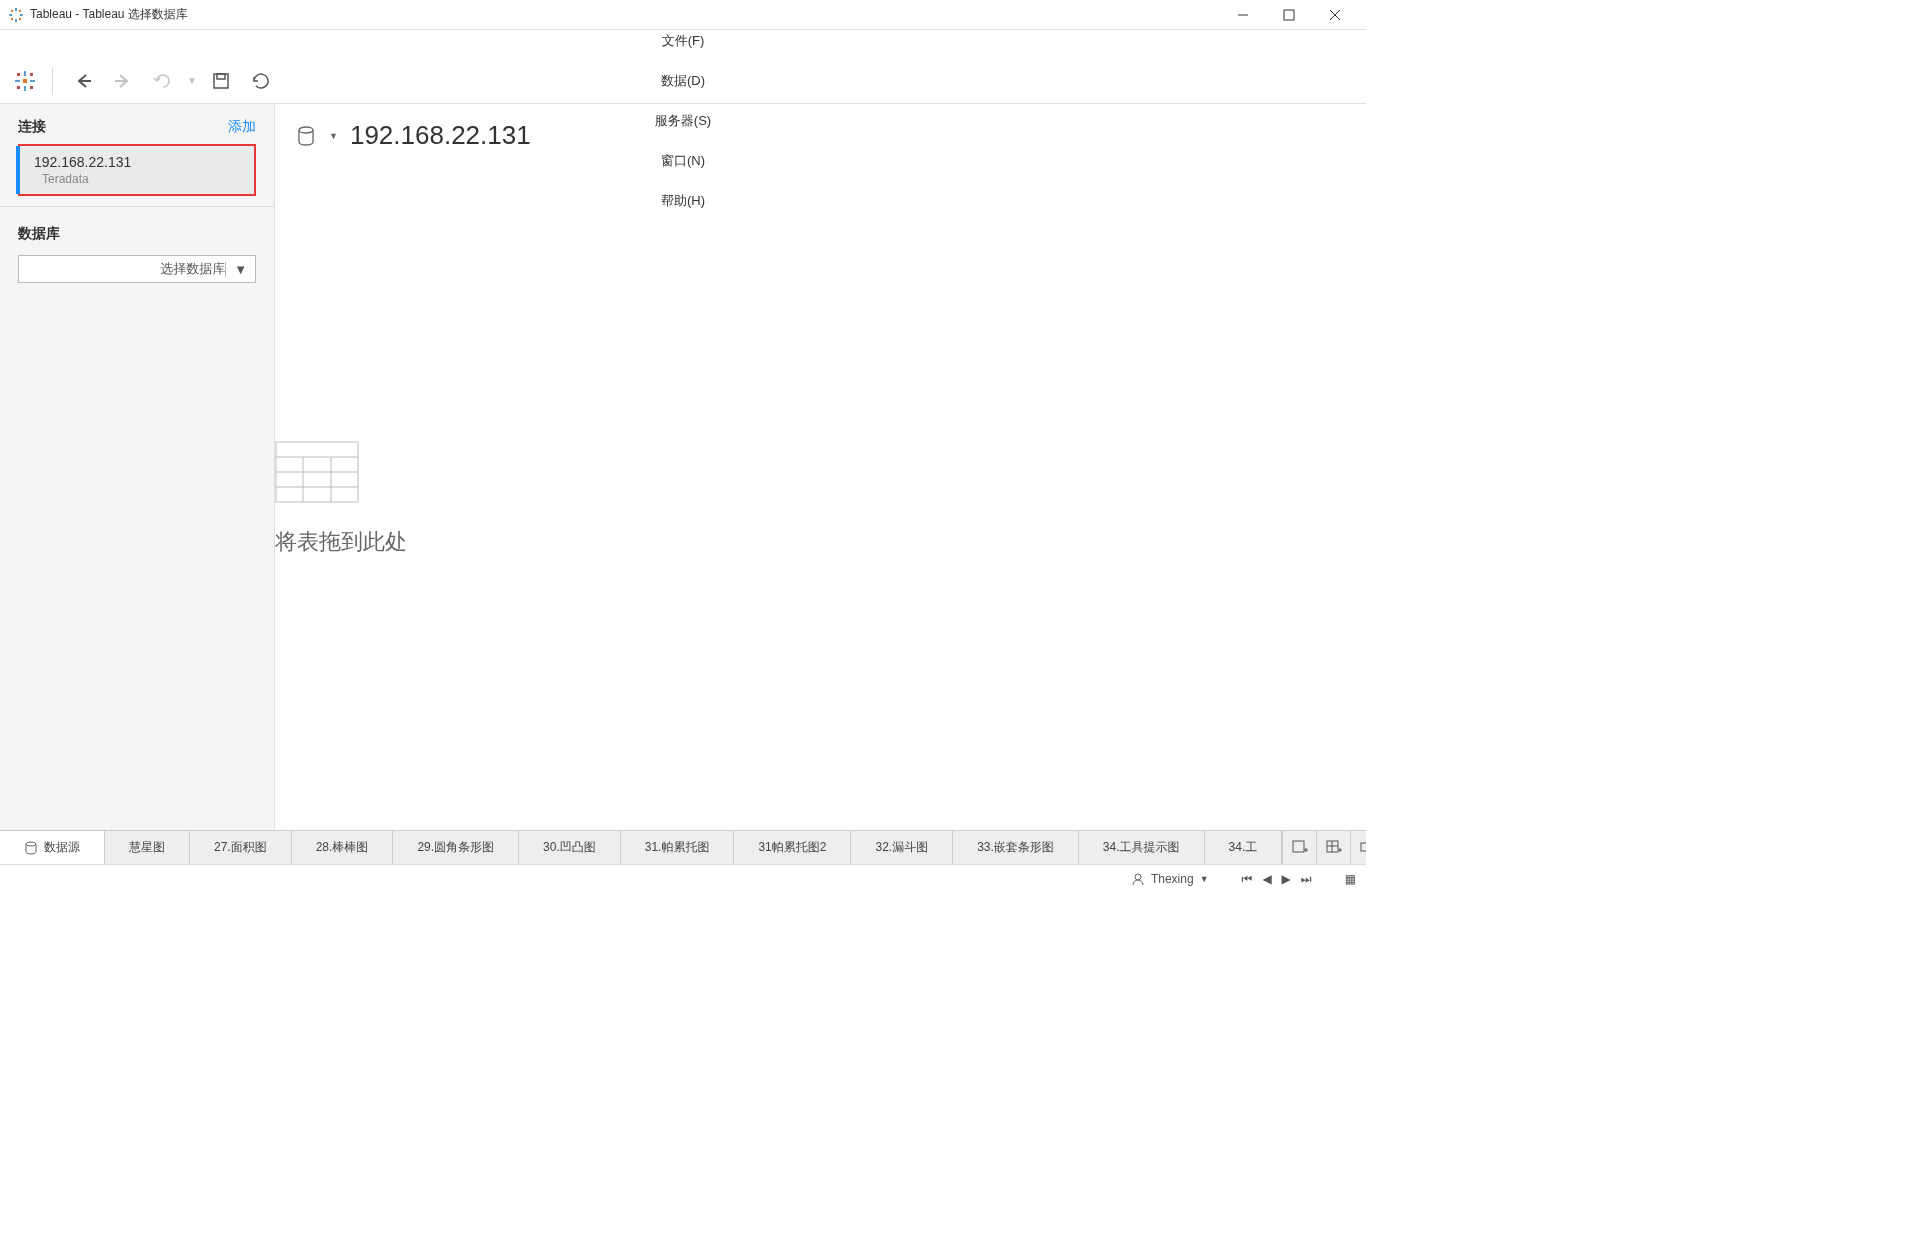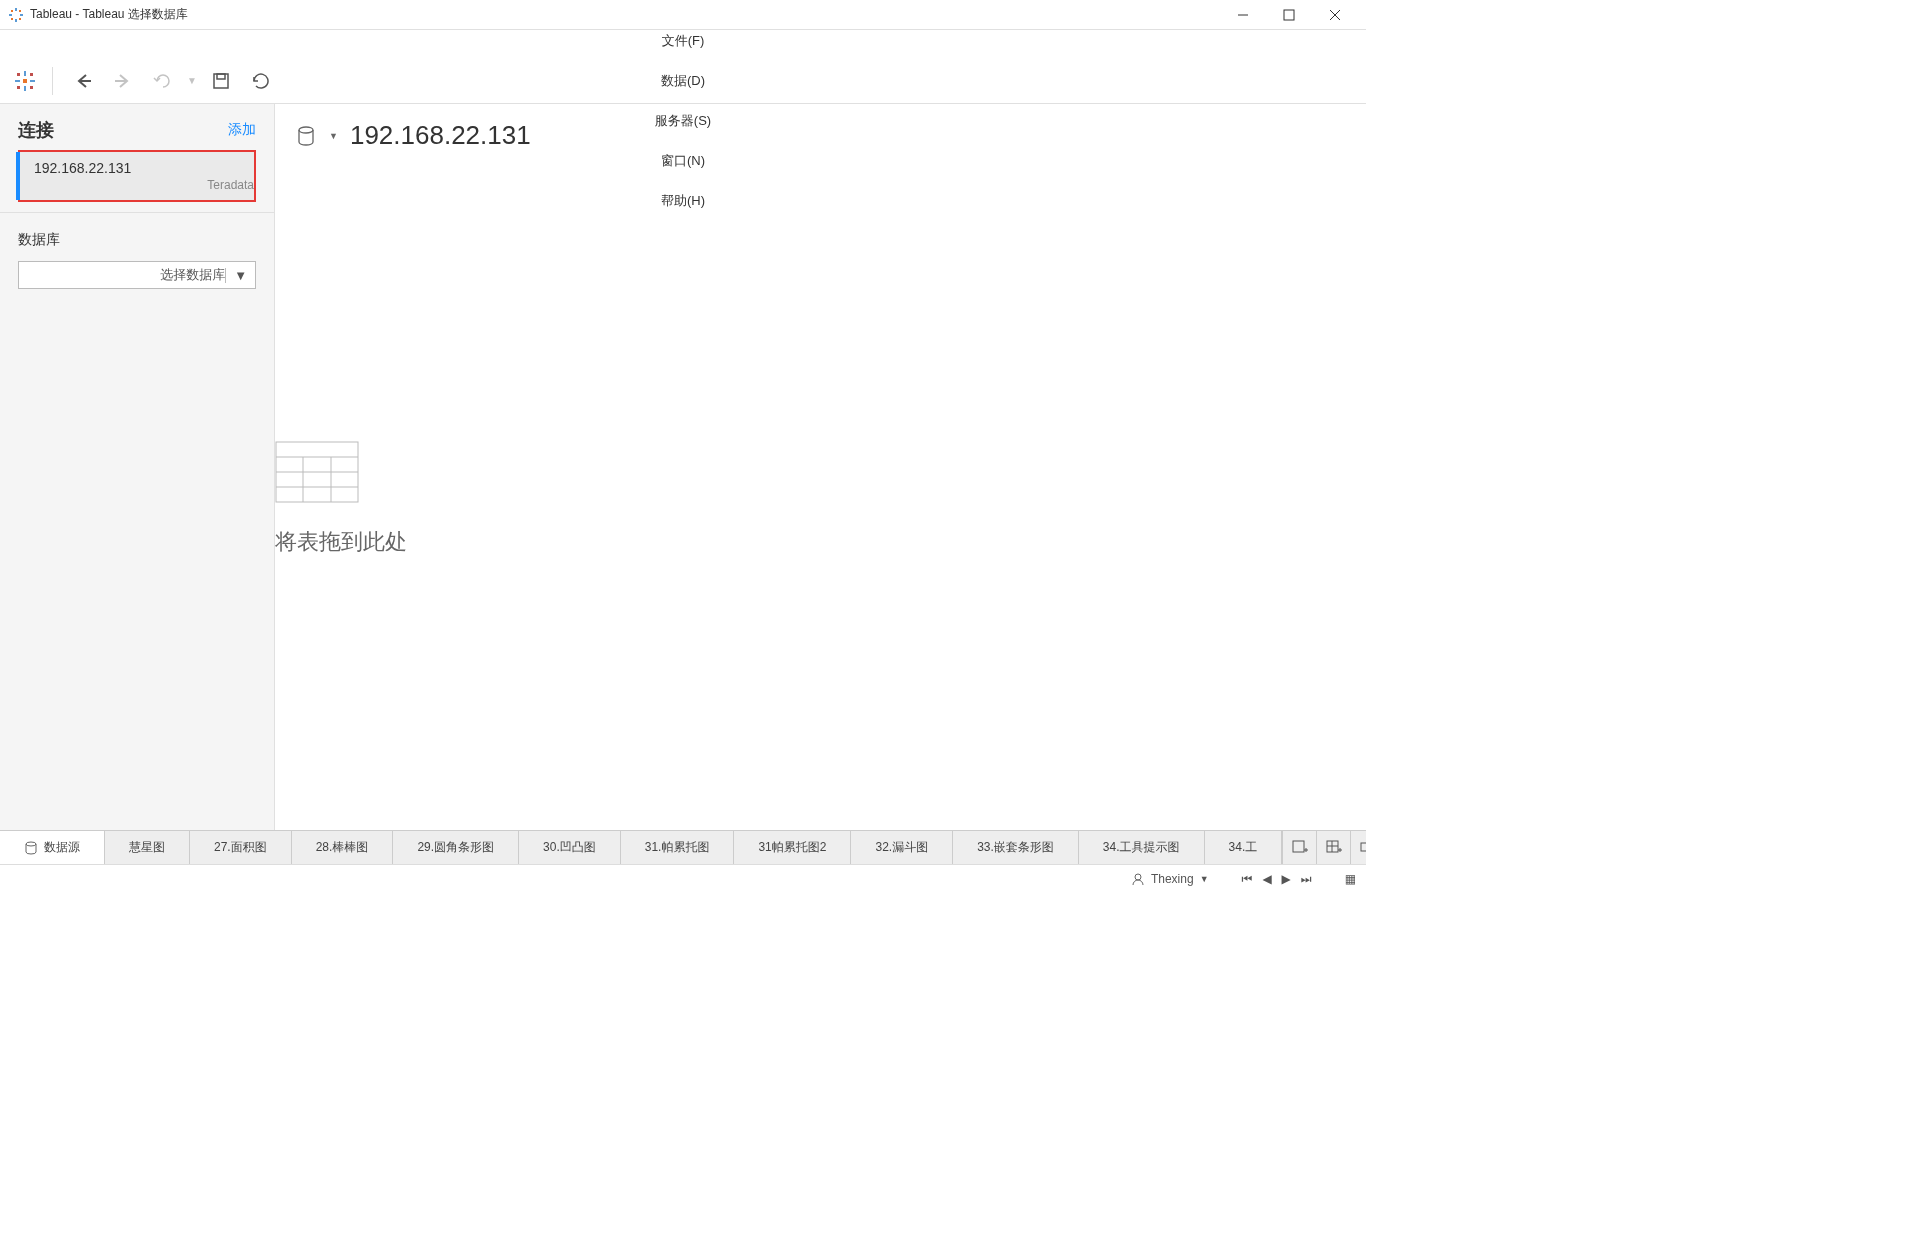--- a/index.html
+++ b/index.html
@@ -18,28 +18,28 @@
 .toolbar { height: 46px; display: flex; align-items: center; padding: 0 12px; gap: 8px; border-bottom: 1px solid #e0e0e0; }
 .tb-logo { width: 26px; height: 26px; display: flex; align-items: center; justify-content: center; }
 .tb-sep { width: 1px; height: 28px; background: #ddd; margin: 0 6px; }
 .tb-btn { width: 32px; height: 32px; display: flex; align-items: center; justify-content: center; cursor: pointer; }
 .tb-btn.disabled { opacity: 0.35; cursor: default; }
 .tb-btn svg { stroke: #555; fill: none; }
 
 .main { flex: 1; display: flex; overflow: hidden; }
 .sidebar { width: 275px; background: #f5f5f5; border-right: 1px solid #e0e0e0; display: flex; flex-direction: column; }
 .side-sec { padding: 14px 18px 8px; display: flex; justify-content: space-between; align-items: center; }
-.side-sec-title { font-size: 18px; color: #333; font-weight: 600; }
+.side-sec-title { font-size: 14px; color: #333; font-weight: 600; }
 .side-add { font-size: 14px; color: #1a8cff; cursor: pointer; }
 .conn-item { margin: 0 18px 10px; border: 2px solid #e53935; padding: 8px 0 8px 0; background: #eaeaea; position: relative; }
 .conn-item::before { content:""; position:absolute; left:-4px; top:0; bottom:0; width:4px; background:#1a8cff; }
 .conn-name { font-size: 14px; color: #333; padding-left: 14px; }
-.conn-type { font-size: 12px; color: #888; padding-left: 22px; margin-top: 2px; text-align: right; }
+.conn-type { font-size: 12px; color: #888; padding-left: 22px; margin-top: 2px; }
 .db-sec { padding: 18px 18px 10px; border-top: 1px solid #e0e0e0; }
-.db-title { font-size: 14px; font-weight: 400; color: #333; margin-bottom: 12px; }
+.db-title { font-size: 14px; font-weight: 700; color: #333; margin-bottom: 12px; }
 .db-select { width: 100%; height: 28px; border: 1px solid #bbb; background: #fff; display: flex; align-items: center; justify-content: flex-end; padding: 0 8px; cursor: pointer; font-size: 13px; color: #555; }
 .db-caret { border-left: 1px solid #bbb; padding-left: 8px; }
 
 .canvas { flex: 1; display: flex; flex-direction: column; }
 .canvas-head { padding: 16px 20px; display: flex; align-items: center; gap: 12px; }
 .db-icon { width: 22px; height: 22px; }
 .canvas-title { font-size: 26px; color: #333; font-weight: 300; }
 .drop-area { flex: 1; display: flex; flex-direction: column; align-items: flex-start; justify-content: center; gap: 24px; }
 .drop-svg { stroke: #bbb; fill: none; }
 .drop-text { font-size: 22px; color: #666; }

